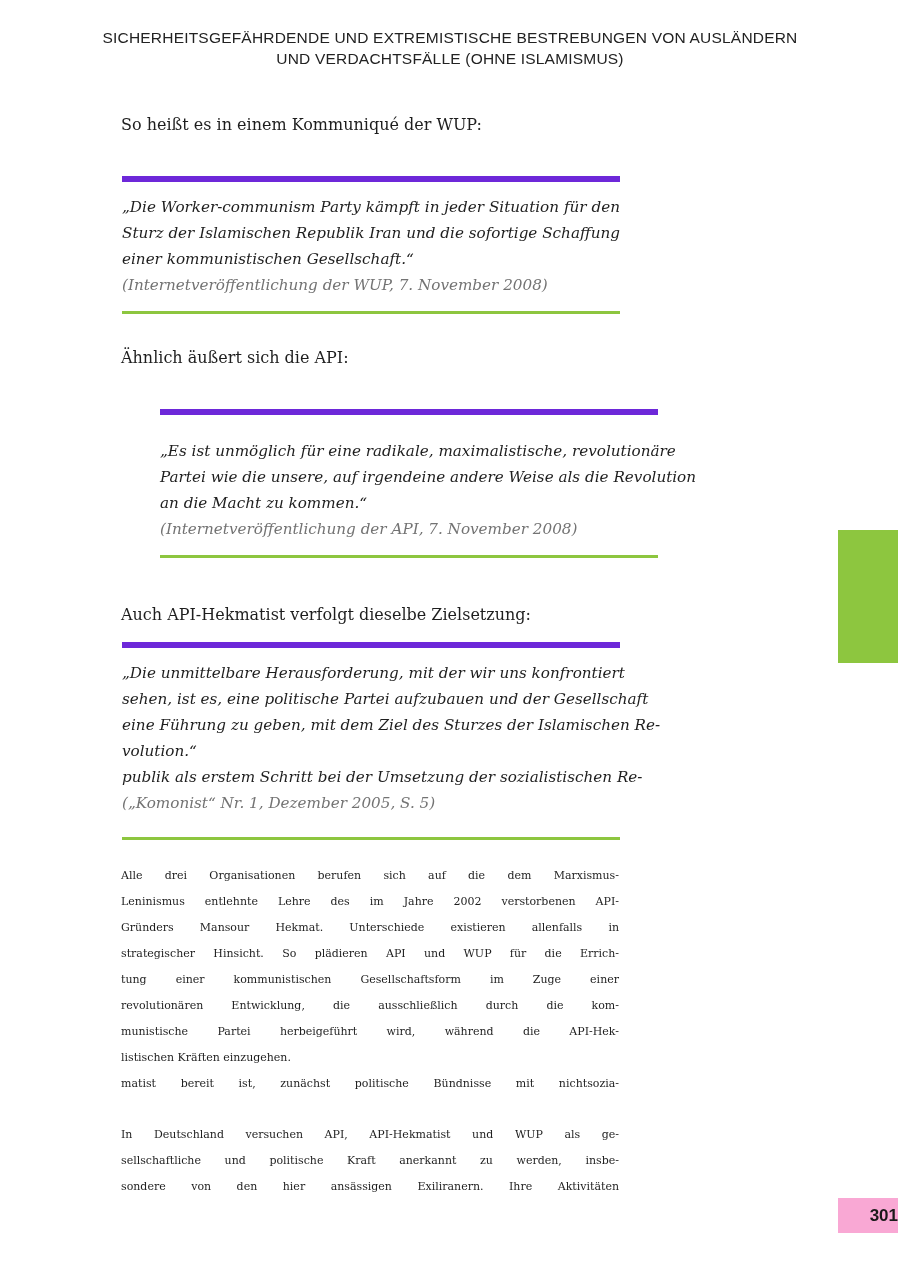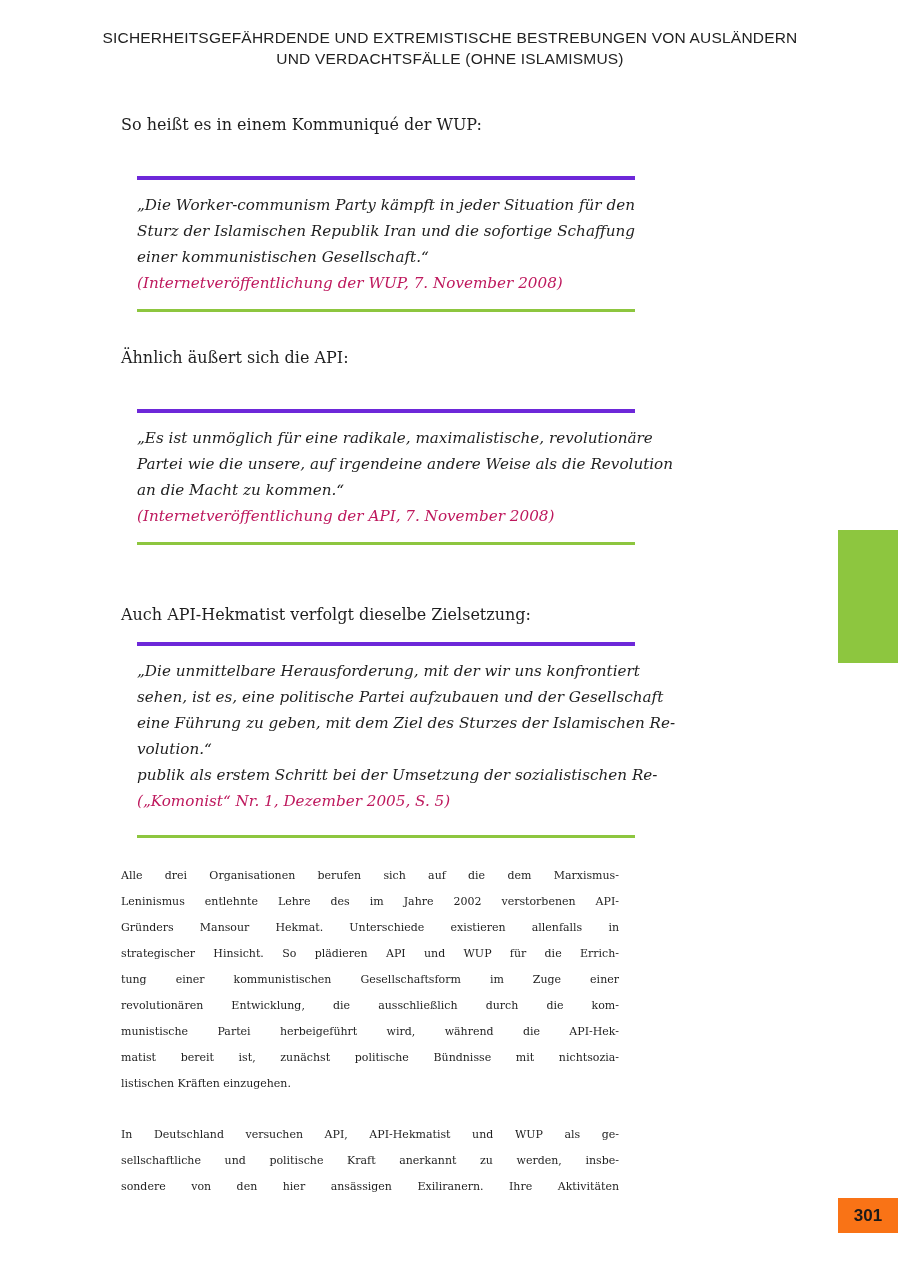--- a/index.html
+++ b/index.html
@@ -38,38 +38,38 @@
       position: absolute;
       left: 0;
       width: 498px;
       font-size: 16px;
       line-height: 26px;
       color: #1e1e1e;
       white-space: nowrap;
     }
     .quote-block {
       position: absolute;
-      left: 16px;
+      left: 1px;
       width: 498px;
-      border-top: 4px solid #6d28d9;
+      border-top: 6px solid #6d28d9;
       border-bottom: 3px solid #8dc63f;
       box-sizing: border-box;
     }
     .quote-text {
       font-style: italic;
       font-size: 15.2px;
       line-height: 26px;
       text-align: justify;
       color: #1e1e1e;
     }
     .quote-source {
       font-style: italic;
       font-size: 15.2px;
       line-height: 26px;
-      color: #be185d;
+      color: #737373;
     }
     .body-para {
       position: absolute;
       left: 0;
       width: 498px;
       font-size: 11px;
       line-height: 26px;
       text-align: justify;
       color: #1e1e1e;
     }
@@ -82,26 +82,26 @@
       width: 60px;
       height: 133px;
       background: #8dc63f;
     }
     .page-number {
       position: absolute;
       left: 838px;
       top: 1198px;
       width: 60px;
       height: 35px;
-      background: #f97316;
+      background: #f9a8d4;
       font-family: "Liberation Sans", sans-serif;
       font-weight: bold;
       font-size: 17px;
       line-height: 35px;
-      text-align: center;
+      text-align: right;
       color: #1a1a1a;
     }
   </style>
 </head>
 <body>
 
 <div class="running-head">
   <div>SICHERHEITSGEFÄHRDENDE UND EXTREMISTISCHE BESTREBUNGEN VON AUSLÄNDERN</div>
   <div>UND VERDACHTSFÄLLE (OHNE ISLAMISMUS)</div>
 </div>
@@ -112,21 +112,21 @@
   <div class="quote-block" style="top:176px; padding:12px 0 13px 0;">
     <div class="quote-text">
       <span class="line">„Die Worker-communism Party kämpft in jeder Situation für den</span>
       <span class="line">Sturz der Islamischen Republik Iran und die sofortige Schaffung</span>
       <span class="line last">einer kommunistischen Gesellschaft.“</span>
     </div>
     <div class="quote-source">(Internetveröffentlichung der WUP, 7. November 2008)</div>
   </div>
 
   <div class="lead" style="top:345px;">Ähnlich äußert sich die API:</div>
-  <div class="quote-block" style="top:409px; padding:12px 0 13px 0;">
+  <div class="quote-block" style="top:409px; padding:23px 0 13px 0;margin-left:38px;">
     <div class="quote-text">
       <span class="line">„Es ist unmöglich für eine radikale, maximalistische, revolutionäre</span>
       <span class="line">Partei wie die unsere, auf irgendeine andere Weise als die Revolution</span>
       <span class="line last">an die Macht zu kommen.“</span>
     </div>
     <div class="quote-source">(Internetveröffentlichung der API, 7. November 2008)</div>
   </div>
 
   <div class="lead" style="top:578px;margin-top:24px;">Auch API-Hekmatist verfolgt dieselbe Zielsetzung:</div>
   <div class="quote-block" style="top:642px; padding:12px 0 21px 0;">
@@ -141,22 +141,22 @@
   </div>
 
   <div class="body-para" style="top:863px;">
     <span class="line">Alle drei Organisationen berufen sich auf die dem Marxismus-</span>
     <span class="line">Leninismus entlehnte Lehre des im Jahre 2002 verstorbenen API-</span>
     <span class="line">Gründers Mansour Hekmat. Unterschiede existieren allenfalls in</span>
     <span class="line">strategischer Hinsicht. So plädieren API und WUP für die Errich-</span>
     <span class="line">tung einer kommunistischen Gesellschaftsform im Zuge einer</span>
     <span class="line">revolutionären Entwicklung, die ausschließlich durch die kom-</span>
     <span class="line">munistische Partei herbeigeführt wird, während die API-Hek-</span>
+    <span class="line last">listischen Kräften einzugehen.</span>
     <span class="line">matist bereit ist, zunächst politische Bündnisse mit nichtsozia-</span>
-    <span class="line last">listischen Kräften einzugehen.</span>
   </div>
 
   <div class="body-para" style="top:1122px;">
     <span class="line">In Deutschland versuchen API, API-Hekmatist und WUP als ge-</span>
     <span class="line">sellschaftliche und politische Kraft anerkannt zu werden, insbe-</span>
     <span class="line">sondere von den hier ansässigen Exiliranern. Ihre Aktivitäten</span>
   </div>
 </div>
 
 <div class="green-tab"></div>

